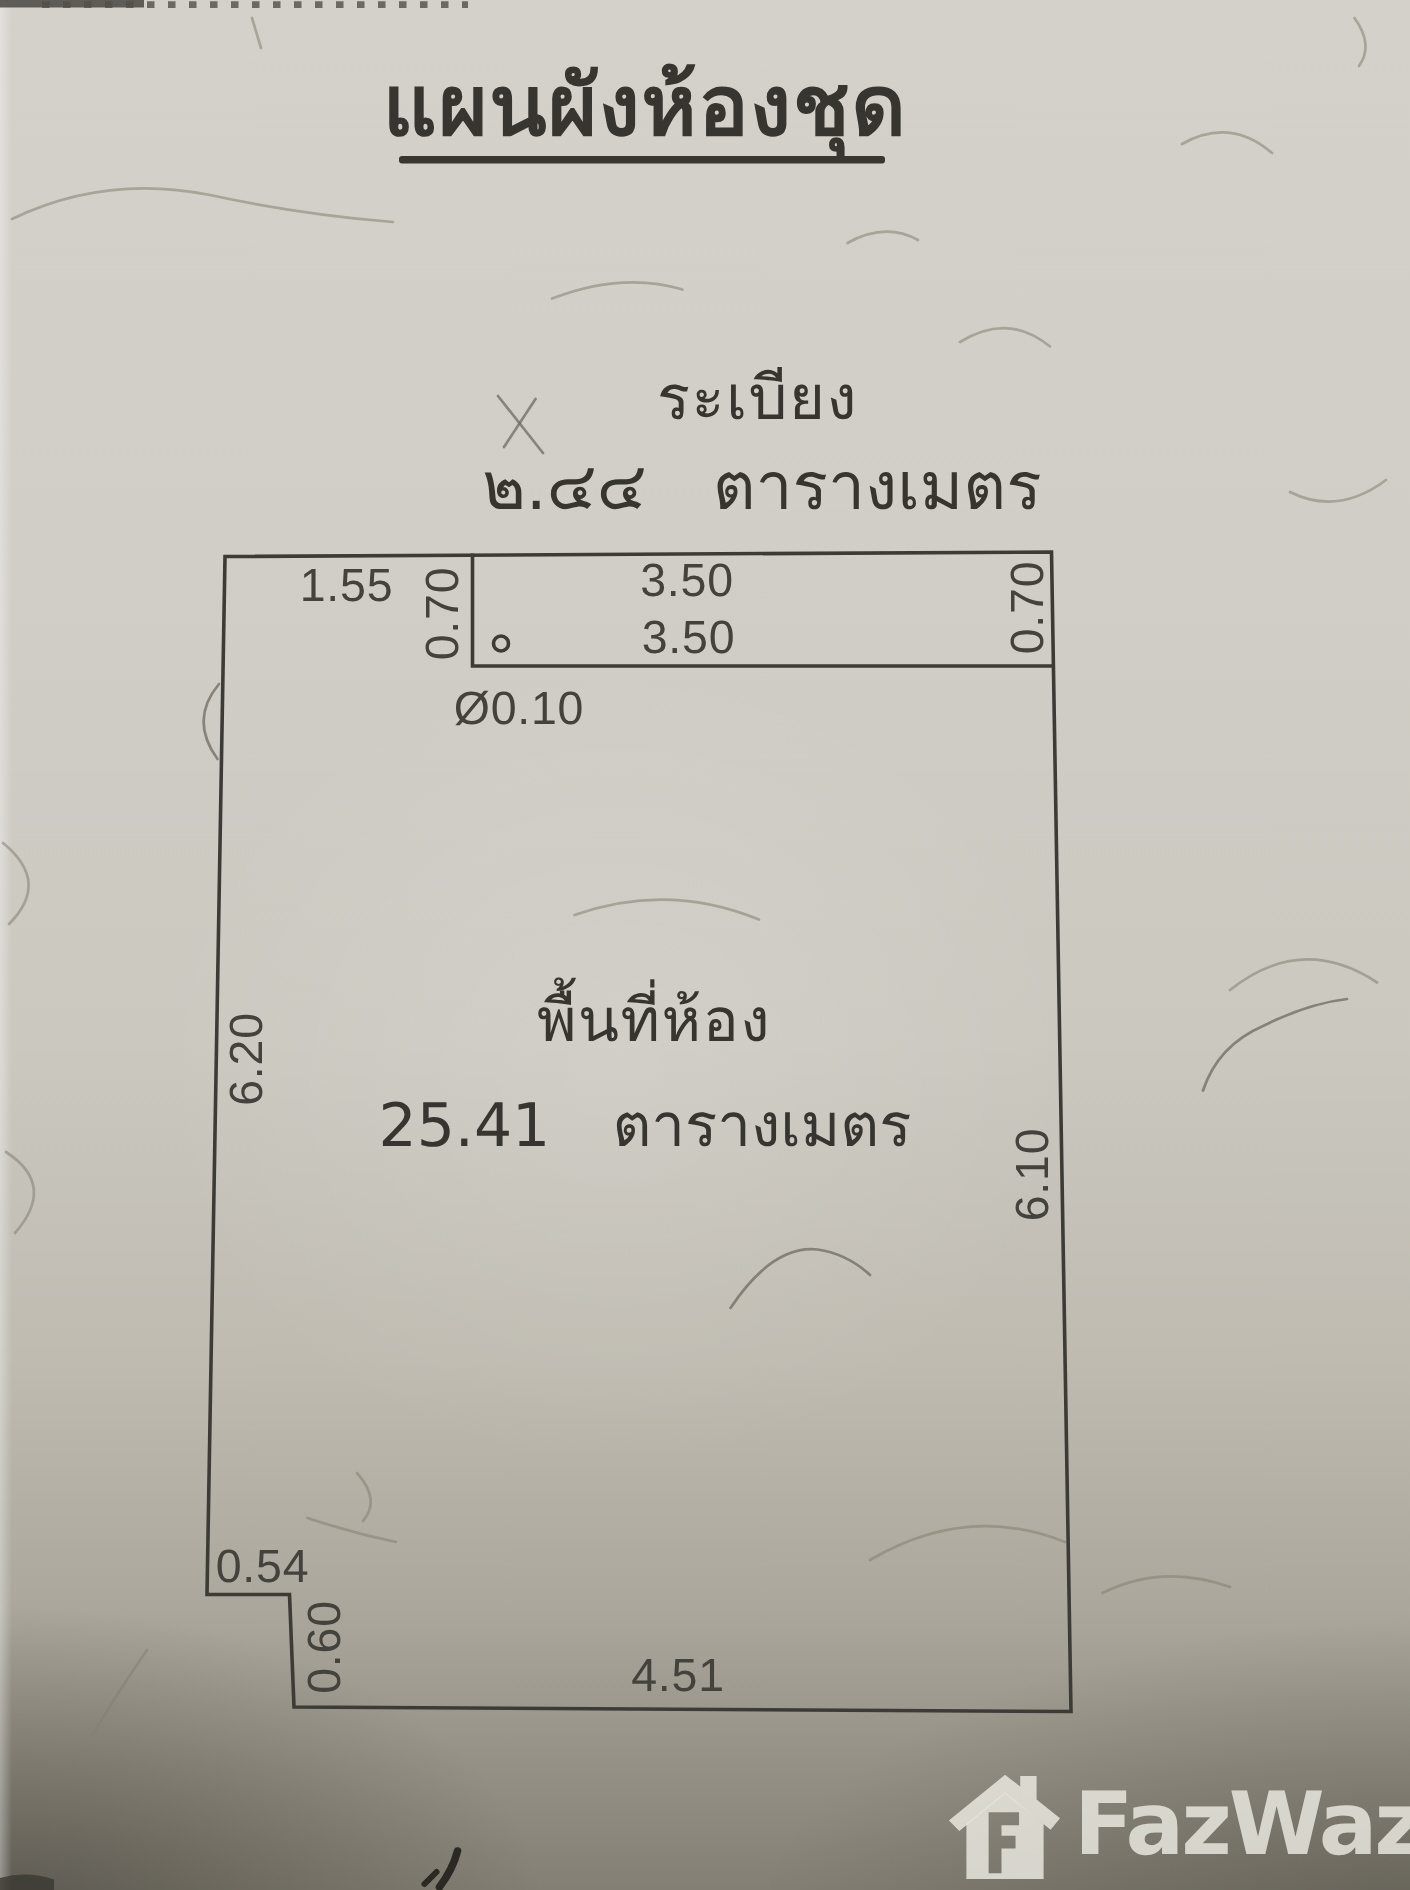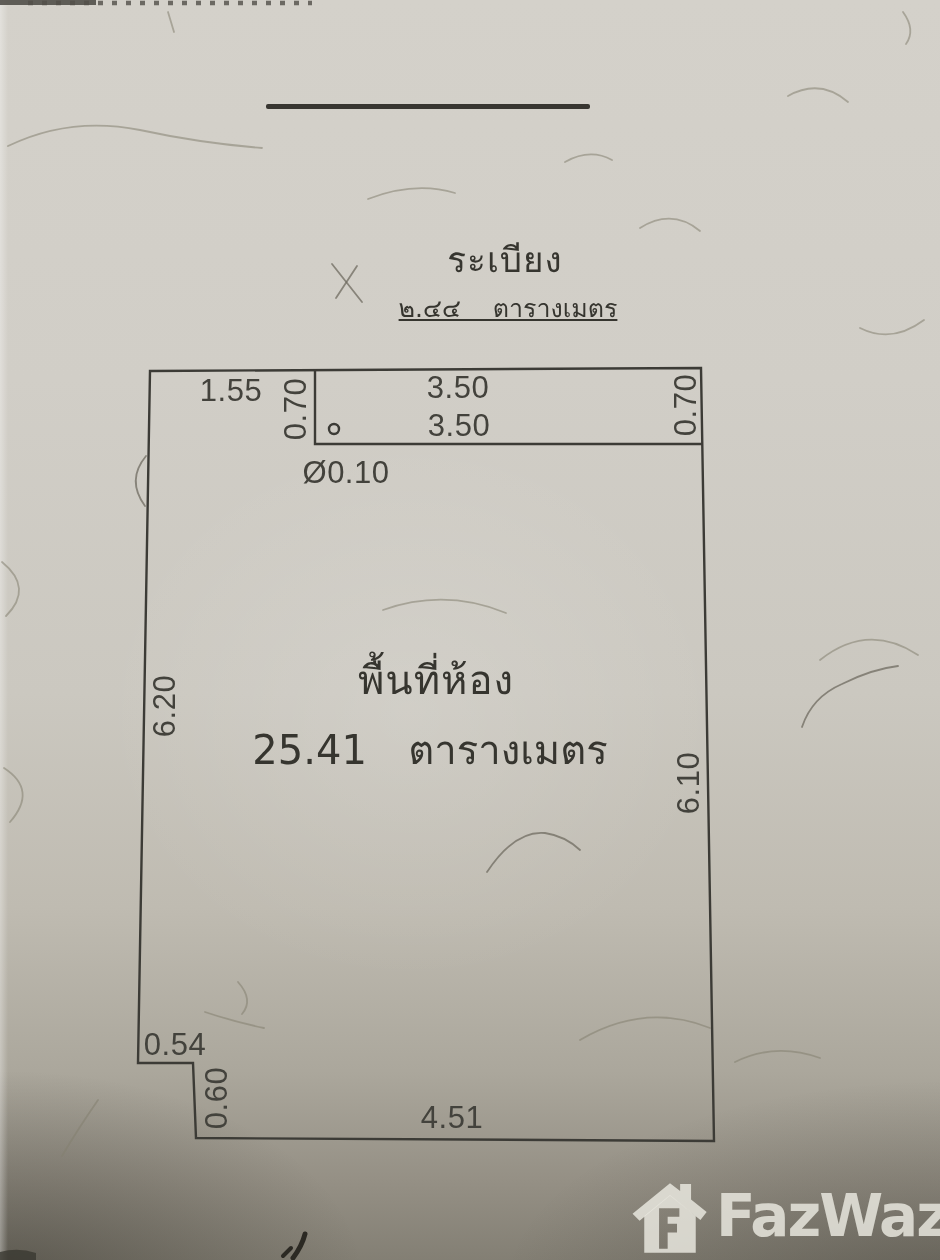--- a/index.html
+++ b/index.html
@@ -34,22 +34,22 @@
 
   .thai { position:absolute; text-align:center; color:#36352f; white-space:pre; }
   .page-title {
     left:230px; top:26px; width:400px;
     font-size:56px; font-weight:bold; letter-spacing:1px;
   }
   .title-underline {
     position:absolute; left:266px; top:104px; width:324px; height:5px;
     background:#383631; border-radius:2px;
   }
-  .balcony-label { left:355px; top:232px; width:300px; font-size:35px; letter-spacing:1px; }
-  .balcony-area  { left:308px; top:288px; width:400px; font-size:25px; word-spacing:8px;text-decoration:underline; }
+  .balcony-label { left:355px; top:232px; width:300px; font-size:41px; letter-spacing:1px; }
+  .balcony-area  { left:308px; top:288px; width:400px; font-size:44px; word-spacing:8px; }
   .room-label    { left:286px; top:648px; width:300px; font-size:40px; letter-spacing:1px; }
   .room-area     { left:230px; top:718px; width:400px; font-size:40px; word-spacing:8px; }
 
   .watermark {
     position:absolute; right:-8px; bottom:2px;
     display:flex; align-items:center;
     color:rgba(236,234,226,.82);
   }
   .wm-house { width:78px; height:84px; margin-right:7px; }
   .wm-text {
@@ -114,20 +114,21 @@
       <text class="dim-text" x="452" y="1117" text-anchor="middle" dominant-baseline="central">4.51</text>
     </g>
 
     <g>
       <path class="dark-mark" stroke-width="5" d="M305,1234 Q302,1246 293,1258"></path>
       <path class="dark-mark" stroke-width="4" d="M283,1256 L291,1248"></path>
       <path d="M0,1252 Q18,1247 36,1253 L36,1260 L0,1260 Z" fill="#3a3831" opacity=".8"></path>
     </g>
   </svg>
 
+  <div class="thai page-title">แผนผังห้องชุด</div>
   <div class="title-underline"></div>
 
   <div class="thai balcony-label">ระเบียง</div>
   <div class="thai balcony-area">๒.๔๔  ตารางเมตร</div>
 
   <div class="thai room-label">พื้นที่ห้อง</div>
   <div class="thai room-area">25.41  ตารางเมตร</div>
 
   <div class="watermark">
     <svg class="wm-house" viewBox="0 0 100 100">

